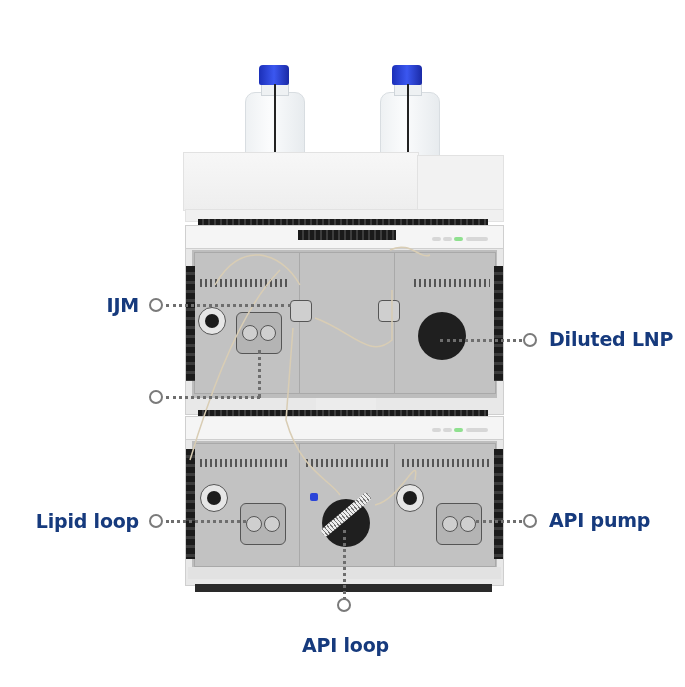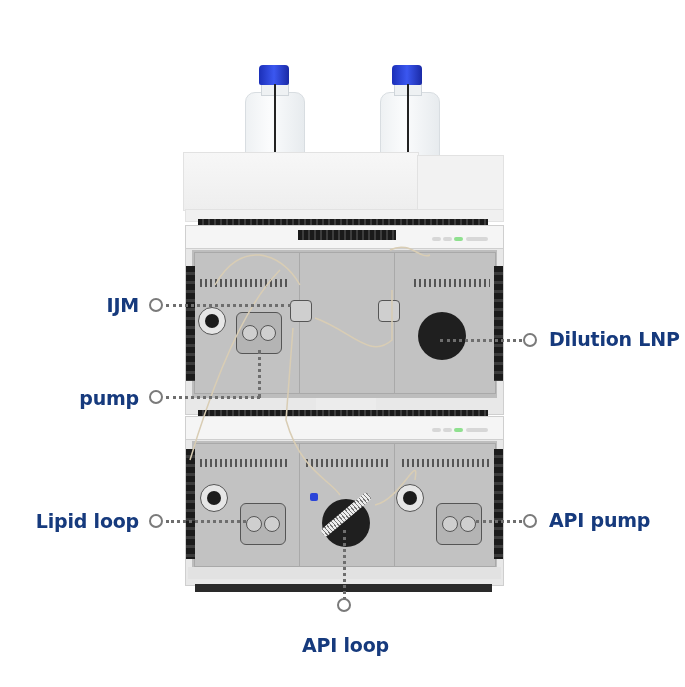--- a/index.html
+++ b/index.html
@@ -139,29 +139,28 @@
     <path d="M375 505 C400 500,420 450,415 480" stroke="#d9cdb4" stroke-width="1.5" fill="none"></path>
     <path d="M390 250 C410 240,420 260,430 255" stroke="#d9cdb4" stroke-width="1.5" fill="none"></path>
   </svg>
 </div>
 
 <div class="label right" style="left:60px;top:294px;width:79px;">IJM</div>
 <div class="marker" style="left:149px;top:298px;"></div>
 <div class="dots-h" style="left:166px;top:304px;width:125px;"></div>
 
 <div class="label right" style="left:40px;top:384px;width:99px;">
-  <div style="margin-top:3px;">pump</div>
 </div>
 <div class="marker" style="left:149px;top:390px;"></div>
 <div class="dots-h" style="left:166px;top:396px;width:94px;"></div>
 <div class="dots-v" style="left:258px;top:350px;height:48px;"></div>
 
 <div class="marker" style="left:523px;top:333px;"></div>
 <div class="dots-h" style="left:440px;top:339px;width:82px;"></div>
-<div class="label" style="left:549px;top:328px;">Dilution LNP</div>
+<div class="label" style="left:549px;top:328px;">Diluted LNP</div>
 
 <div class="label right" style="left:10px;top:510px;width:129px;">Lipid loop</div>
 <div class="marker" style="left:149px;top:514px;"></div>
 <div class="dots-h" style="left:166px;top:520px;width:80px;"></div>
 
 <div class="marker" style="left:523px;top:514px;"></div>
 <div class="dots-h" style="left:476px;top:520px;width:46px;"></div>
 <div class="label" style="left:549px;top:509px;">API pump</div>
 
 <div class="dots-v" style="left:343px;top:530px;height:70px;"></div>

